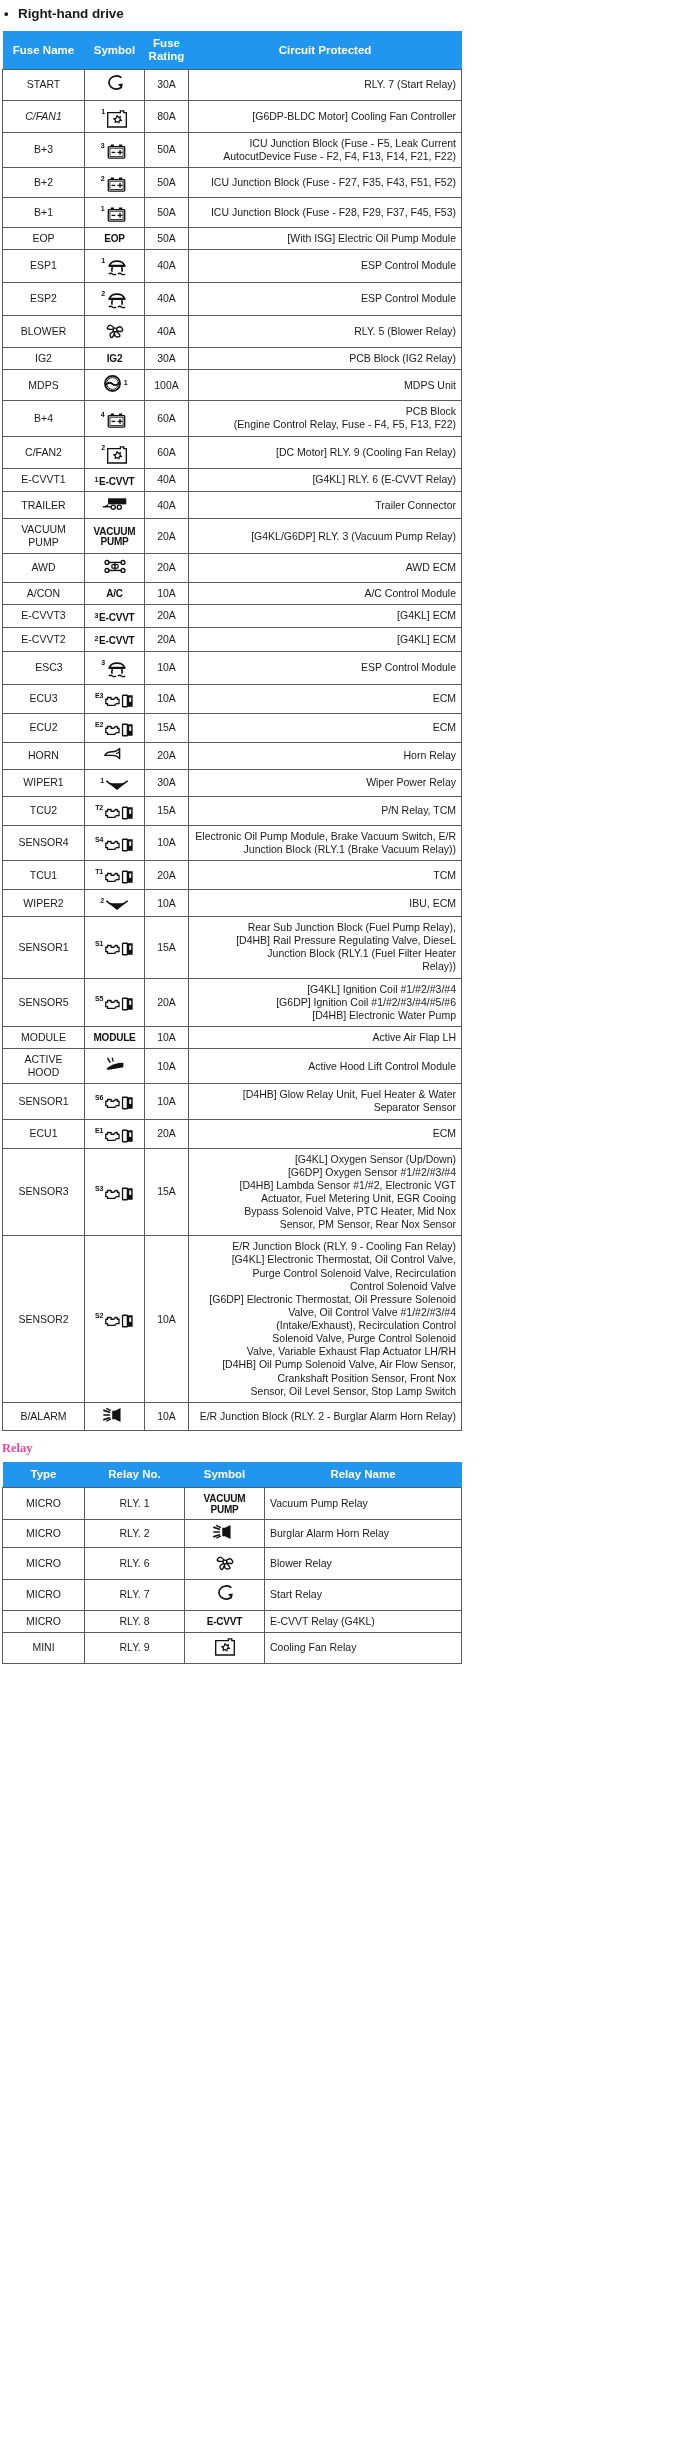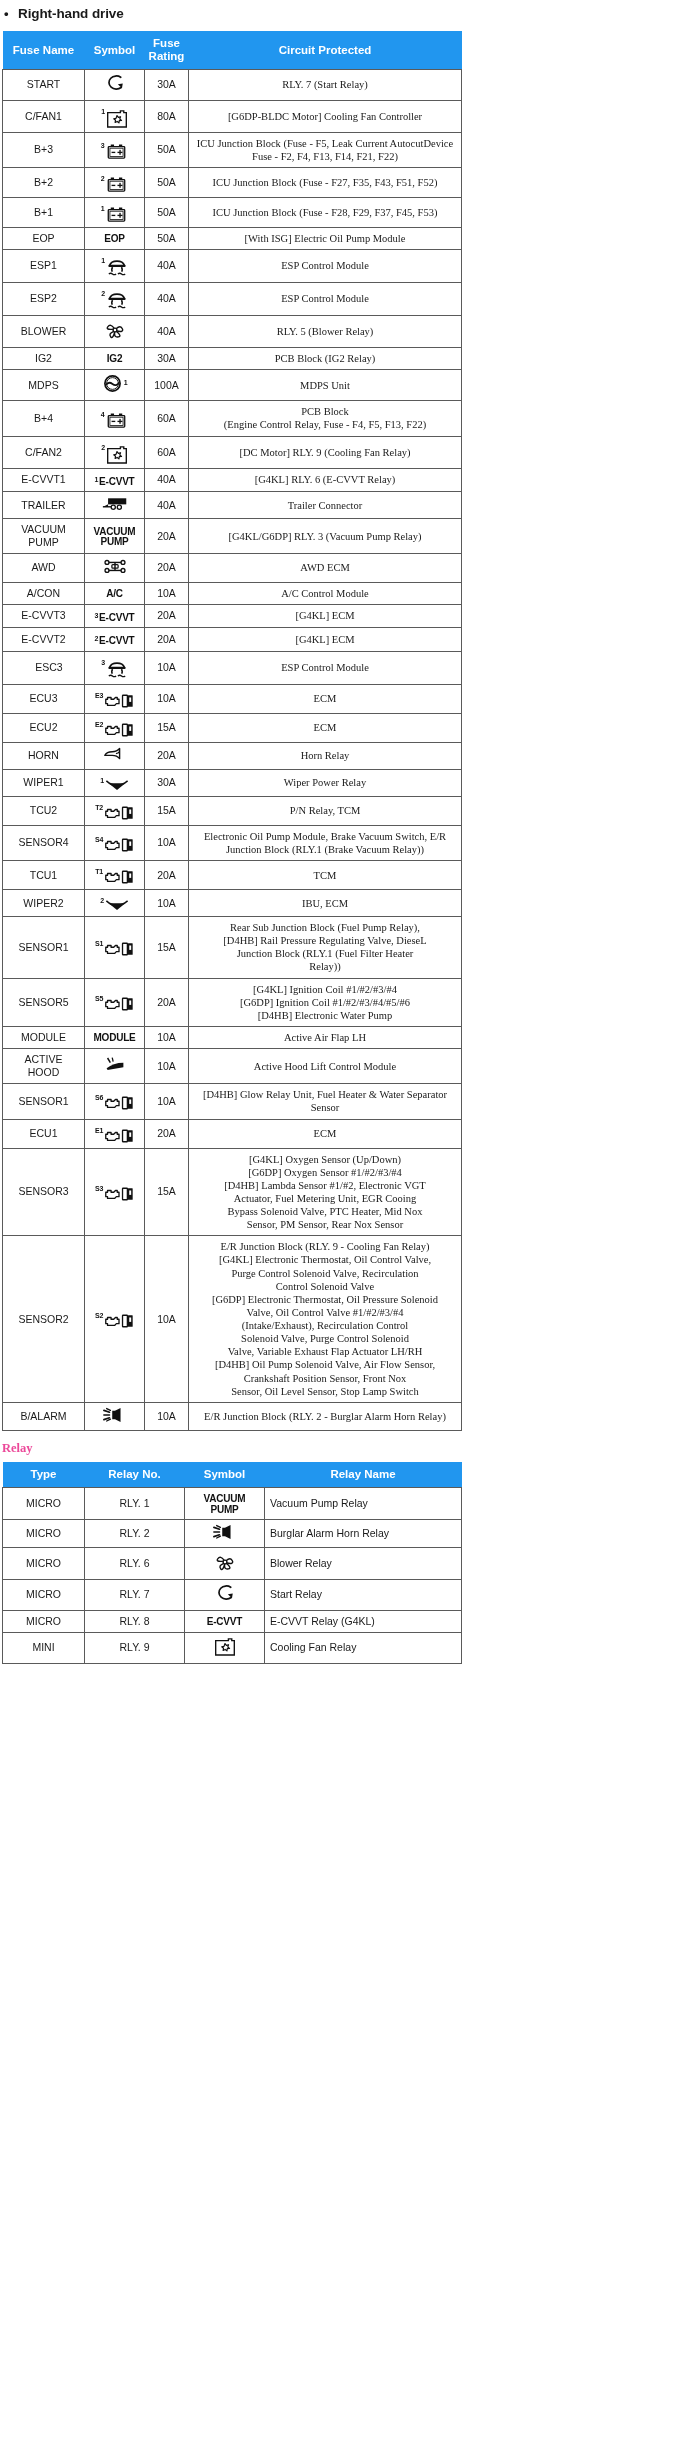--- a/index.html
+++ b/index.html
@@ -55,21 +55,21 @@
     border: 1px solid #5a5a5a;
     font-size: 10.5px;
     color: #1a1a1a;
     padding: 4px 5px;
     vertical-align: middle;
     line-height: 1.25;
   }
   td.c-name   { text-align: center; width: 82px; font-size: 11px; }
   td.c-symbol { text-align: center; width: 60px; }
   td.c-rating { text-align: center; width: 44px; font-size: 11px; }
-  td.c-desc   { text-align: center; font-family: Liberation Serif, serif; }
+  td.c-desc   { text-align: right; }
 
   th.h-name   { width: 82px; }
   th.h-symbol { width: 60px; }
   th.h-rating { width: 44px; }
 
   
   td.r-type  { text-align: center; width: 82px; font-size: 11px; }
   td.r-no    { text-align: center; width: 100px; font-size: 11px; }
   td.r-sym   { text-align: center; width: 80px; }
   td.r-name  { text-align: left; font-size: 10.5px; }
@@ -142,21 +142,21 @@
                   <svg width="20" height="18" viewBox="0 0 24 22">
                     <path d="M19 4 A9 8 0 1 0 19.5 16.5" fill="none" stroke="#111" stroke-width="2.1" stroke-linecap="round"></path>
                     <path d="M15.5 12.5 L20.5 17.5 L21.5 11.5 Z" fill="#111"></path>
                   </svg>
                 </span>
               </span></td>
             <td class="c-rating">30A</td>
             <td class="c-desc" style="white-space: pre-line;">RLY. 7 (Start Relay)</td>
           </tr>
           <tr>
-            <td class="c-name" style="white-space: pre-line;">C/FAN1</td>
+            <td class="c-name" style="white-space: pre-line; font-style: italic;">C/FAN1</td>
             <td class="c-symbol"><span class="sym">
                 <span class="sym-sup">1</span>
                 <span>
                   <svg width="22" height="19" viewBox="0 0 26 22">
                     <path d="M2 4 h15 v-2 h4 v2 h3 v17 H2 Z" fill="none" stroke="#111" stroke-width="1.6"></path>
                     <path d="M13 7.5 l1.6 2.2 2.6-.8 -.9 2.6 2.1 1.7 -2.7.3 -.4 2.7 -2.1-1.7 -2.4 1.2 .5-2.7 -2.2-1.6 2.7-.6 Z" fill="none" stroke="#111" stroke-width="1.4" stroke-linejoin="round"></path>
                   </svg>
                 </span>
               </span></td>
             <td class="c-rating">80A</td>

